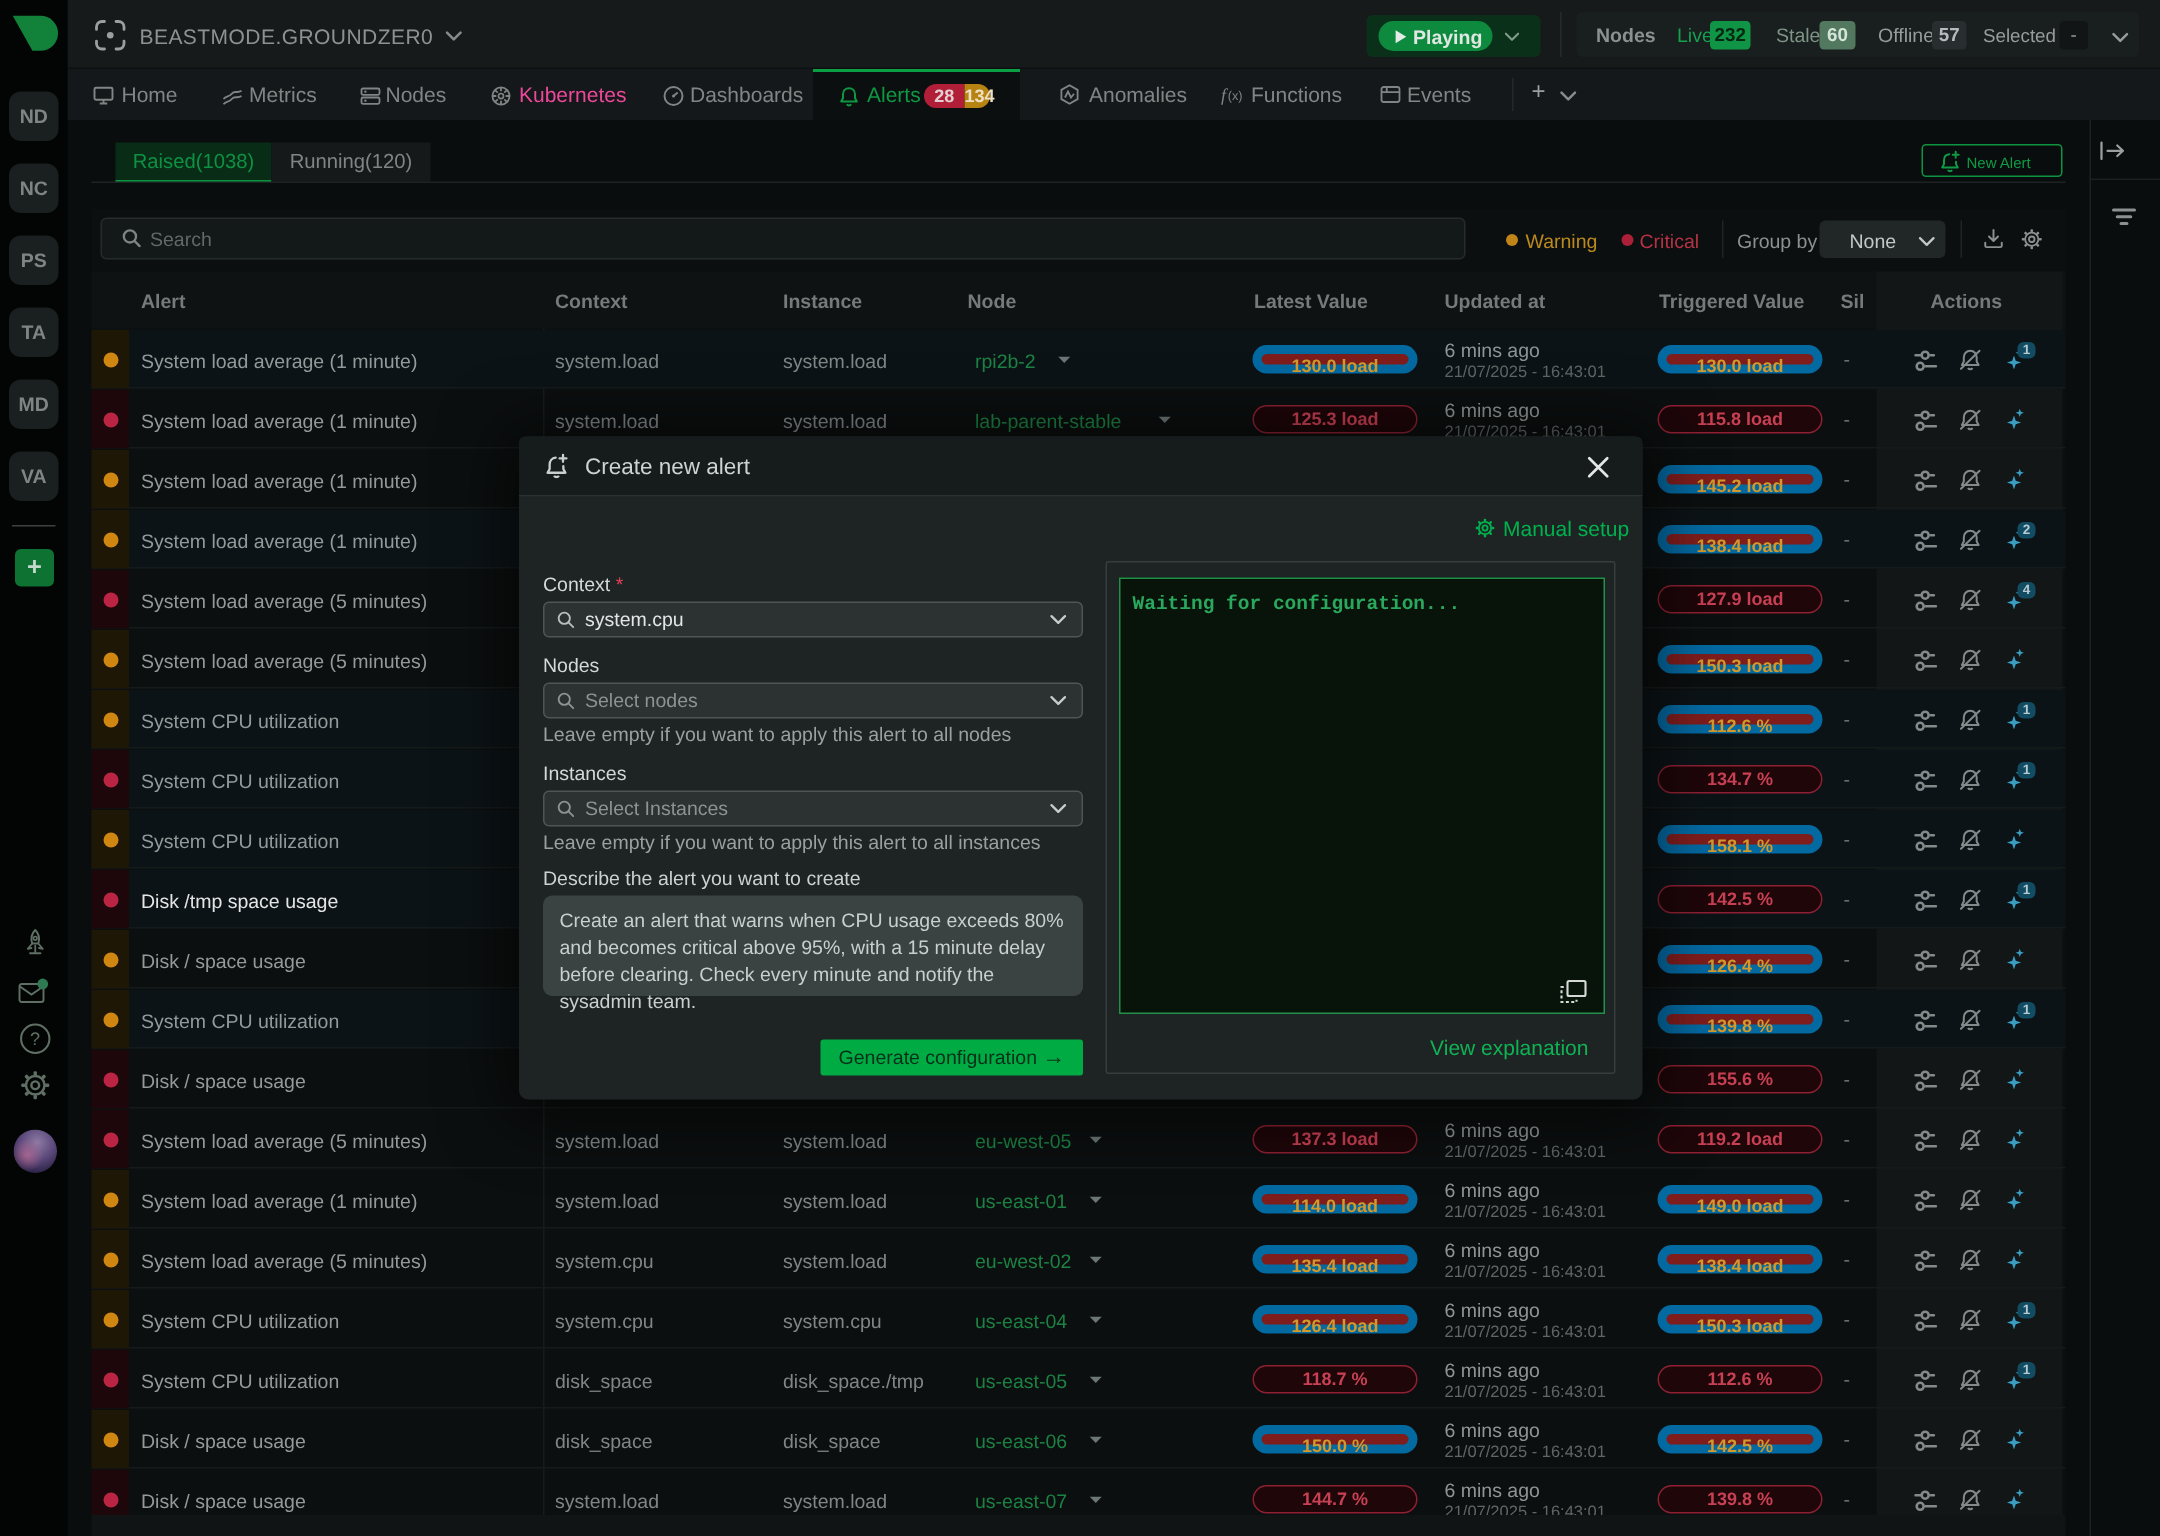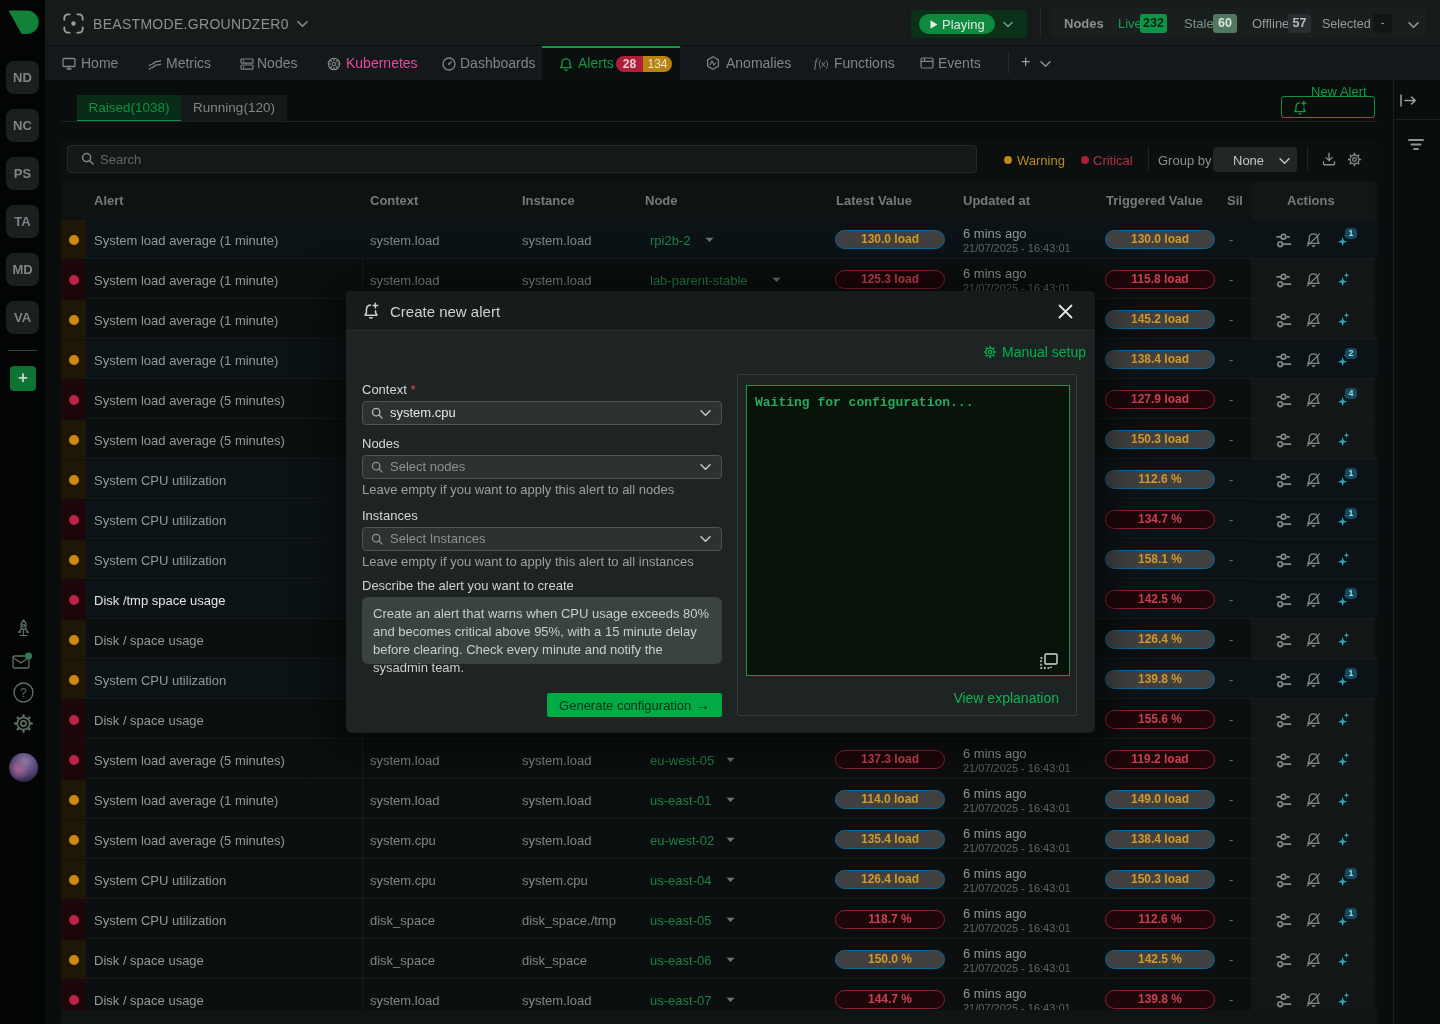--- a/index.html
+++ b/index.html
@@ -7,21 +7,21 @@
 #page{position:relative;width:1440px;height:1024px;background:#0a0d0d;overflow:hidden}
 
 #sidebar{left:0;top:0;width:45px;height:1024px;background:#030505;z-index:5}
 .tile{left:6px;width:33px;height:33px;border-radius:8px;background:#1a1f20;color:#7f8585;
  font-weight:bold;font-size:13px;display:flex;align-items:center;justify-content:center}
 
 #topbar{left:45px;top:0;width:1395px;height:46px;background:#161a1a;border-bottom:1px solid #0d1010}
 #navbar{left:45px;top:46px;width:1395px;height:34px;background:#14181a}
 
 .pill{border-radius:10px;height:19px;line-height:17px;font-size:12px;font-weight:bold;text-align:center}
-.pw{border:1px solid #0369a1;color:#d09a2c;background:#404040}
+.pw{border:6px solid #0369a1;color:#d09a2c;background:#7f1d1d}
 .pc{border:1px solid #8f2033;color:#c84053;background:#1e0609}
 
 #modal{left:346px;top:291px;width:749px;height:442px;background:#1e2424;border-radius:6px;
  box-shadow:0 4px 42px 10px rgba(0,0,0,.55);z-index:20}
 #mhead{left:0;top:0;width:749px;height:40px;background:#161c1c;border-bottom:1px solid #293030;
  border-radius:4px 4px 0 0}
 .msel{width:360px;height:24px;background:#2b3231;border:1px solid #4e5655;border-radius:4px;
  display:flex;align-items:center;font-size:13px}
 </style></head><body>
 <div id="page">
@@ -72,21 +72,21 @@
       </svg>
 <div class="abs" style="left:48px;top:16px;font-size:14px;color:#8c9292;letter-spacing:.3px">BEASTMODE.GROUNDZER0</div>
 <svg class="abs " style="left:252px;top:20px" width="11" height="8" viewBox="0 0 11 7.5" fill="none">
         <path d="M1 1.5 L5.5 6 L10 1.5" stroke="#868c8c" stroke-width="1.7" stroke-linecap="round" stroke-linejoin="round"></path>
       </svg>
 <div class="abs" style="left:866px;top:10px;width:116px;height:28px;background:#0a3019;border-radius:4px"></div>
 <div class="abs" style="left:874px;top:14px;width:76px;height:20px;background:#0d8a3e;border-radius:10px"></div>
 <svg class="abs " style="left:884px;top:19px" width="9" height="11" viewBox="0 0 9.5 11" fill="none">
         <path d="M1.5 1 L9 5.5 L1.5 10 Z" fill="#e3ece6"></path>
       </svg>
-<div class="abs" style="left:897px;top:17px;font-size:13px;font-weight:normal;color:#dfe8e2">Playing</div>
+<div class="abs" style="left:897px;top:17px;font-size:13px;font-weight:bold;color:#dfe8e2">Playing</div>
 <svg class="abs " style="left:958px;top:21px" width="10" height="7" viewBox="0 0 11 7.5" fill="none">
         <path d="M1 1.5 L5.5 6 L10 1.5" stroke="#7e9a88" stroke-width="1.6" stroke-linecap="round" stroke-linejoin="round"></path>
       </svg>
 <div class="abs" style="left:995px;top:8px;width:1px;height:30px;background:#242a2a"></div>
 <div class="abs" style="left:1006px;top:8px;width:375px;height:30px;background:#191e1e;border-radius:4px"></div>
 <div class="abs" style="left:1019px;top:16px;font-size:13px;font-weight:bold;color:#8b9191">Nodes</div>
 <div class="abs" style="left:1073px;top:16px;font-size:13px;color:#15a050">Live</div>
 <div class="abs" style="left:1095px;top:14px;width:27px;height:19px;background:#109546;border-radius:3px;color:#062812;font-size:12.5px;font-weight:bold;text-align:center;line-height:19px">232</div>
 <div class="abs" style="left:1139px;top:16px;font-size:13px;color:#7d9486">Stale</div>
 <div class="abs" style="left:1168px;top:14px;width:24px;height:19px;background:#52785f;border-radius:3px;color:#d6e5da;font-size:12.5px;font-weight:bold;text-align:center;line-height:19px">60</div>
@@ -135,21 +135,21 @@
         <circle cx="7" cy="7" r="1" fill="#7f8585"></circle>
       </svg>
 <div class="abs" style="left:415px;top:9px;font-size:14px;color:#808686">Dashboards</div>
 <div class="abs" style="left:497px;top:0;width:138px;height:34px;background:#0b0f0f;border-top:2px solid #0b9f45"></div>
 <svg class="abs " style="left:514px;top:11px" width="14" height="15" viewBox="0 0 14 14.6" fill="none">
         <path d="M7 1.6 C4.6 1.6 3 3.4 3 5.6 L3 8.2 L1.8 10.4 L12.2 10.4 L11 8.2 L11 5.6 C11 3.4 9.4 1.6 7 1.6 Z" stroke="#0e9843" stroke-width="1.35" stroke-linejoin="round"></path>
         <path d="M5.6 12.3 a1.6 1.6 0 0 0 2.8 0" stroke="#0e9843" stroke-width="1.35"></path>
       </svg>
 <div class="abs" style="left:533px;top:9px;font-size:14px;color:#0e9843">Alerts</div>
 <div class="abs" style="left:571px;top:10px;width:27px;height:16px;background:#b01f37;border-radius:8px 0 0 8px;color:#e4ced2;font-size:12px;font-weight:bold;text-align:center;line-height:16px">28</div>
-<div class="abs" style="left:598px;top:10px;width:29px;height:16px;background:#b88411;border-radius:0 8px 8px 0;color:#eee0c4;font-size:12px;font-weight:normal;text-align:center;line-height:16px">134</div>
+<div class="abs" style="left:598px;top:10px;width:17px;height:16px;background:#b88411;border-radius:0 8px 8px 0;color:#eee0c4;font-size:12px;font-weight:bold;text-align:center;line-height:16px">134</div>
 <svg class="abs " style="left:661px;top:10px" width="14" height="14" viewBox="0 0 14 14" fill="none">
         <path d="M7 0.8 L12.4 3.9 L12.4 10.1 L7 13.2 L1.6 10.1 L1.6 3.9 Z" stroke="#7f8585" stroke-width="1.2"></path>
         <path d="M4 9 L6 5 L8 9 L10 6.5" stroke="#7f8585" stroke-width="1.2"></path>
       </svg>
 <div class="abs" style="left:681px;top:9px;font-size:14px;color:#808686">Anomalies</div>
 <svg class="abs " style="left:769px;top:10px" width="14" height="14" viewBox="0 0 14 14" fill="none">
         <text x="0" y="11" font-family="Liberation Serif,serif" font-style="italic" font-size="12" fill="#7f8585">f</text>
         <text x="4.5" y="10.5" font-family="Liberation Sans" font-size="8.5" fill="#7f8585">(x)</text>
       </svg>
 <div class="abs" style="left:789px;top:9px;font-size:14px;color:#808686">Functions</div>
@@ -174,21 +174,21 @@
     </svg>
 <div class="abs" style="left:77px;top:95px;width:104px;height:27px;background:#082c16;border-bottom:2px solid #0b9440;color:#0f9143;font-size:13.5px;text-align:center;line-height:25px">Raised(1038)</div>
 <div class="abs" style="left:181px;top:95px;width:106px;height:27px;background:#15191a;color:#7f8585;font-size:13.5px;text-align:center;line-height:25px">Running(120)</div>
 <div class="abs" style="left:61px;top:121px;width:1316px;height:1px;background:#1d2323"></div>
 <div class="abs" style="left:1281px;top:96px;width:94px;height:22px;border:1px solid #0c9440;border-radius:3px"></div>
 <svg class="abs " style="left:1293px;top:100px" width="14" height="15" viewBox="0 0 14 14.6" fill="none">
       <path d="M6.5 2.6 C4.3 2.8 3 4.5 3 6.6 L3 9.2 L1.8 11.4 L12.2 11.4 L11 9.2 L11 7.6" stroke="#0d9c45" stroke-width="1.3" stroke-linejoin="round" stroke-linecap="round"></path>
       <path d="M5.6 13.1 a1.6 1.6 0 0 0 2.8 0" stroke="#0d9c45" stroke-width="1.3"></path>
       <path d="M10.8 1 v4 M8.8 3 h4" stroke="#0d9c45" stroke-width="1.3" stroke-linecap="round"></path>
     </svg>
-<div class="abs" style="left:1311px;top:84px;font-size:13px;color:#0d9c45">New Alert</div>
+<div class="abs" style="left:1311px;top:104px;font-size:10px;color:#0d9c45">New Alert</div>
 <div class="abs" style="left:61px;top:139px;width:1316px;height:885px;background:#0c0f0f"></div>
 <div class="abs" style="left:67px;top:145px;width:910px;height:28px;background:#131818;border:1px solid #262c2c;border-radius:4px"></div>
 <svg class="abs " style="left:81px;top:152px" width="13" height="13" viewBox="0 0 12.5 12.5" fill="none">
       <circle cx="5.4" cy="5.4" r="3.9" stroke="#7e8484" stroke-width="1.5"></circle>
       <path d="M8.3 8.3 L11.6 11.6" stroke="#7e8484" stroke-width="1.5" stroke-linecap="round"></path>
     </svg>
 <div class="abs" style="left:100px;top:152px;font-size:13px;color:#626868">Search</div>
 <div class="abs" style="left:1004px;top:156px;width:8px;height:8px;border-radius:50%;background:#c08418"></div>
 <div class="abs" style="left:1017px;top:153px;font-size:13px;color:#bb8a1e">Warning</div>
 <div class="abs" style="left:1081px;top:156px;width:8px;height:8px;border-radius:50%;background:#ab2038"></div>

